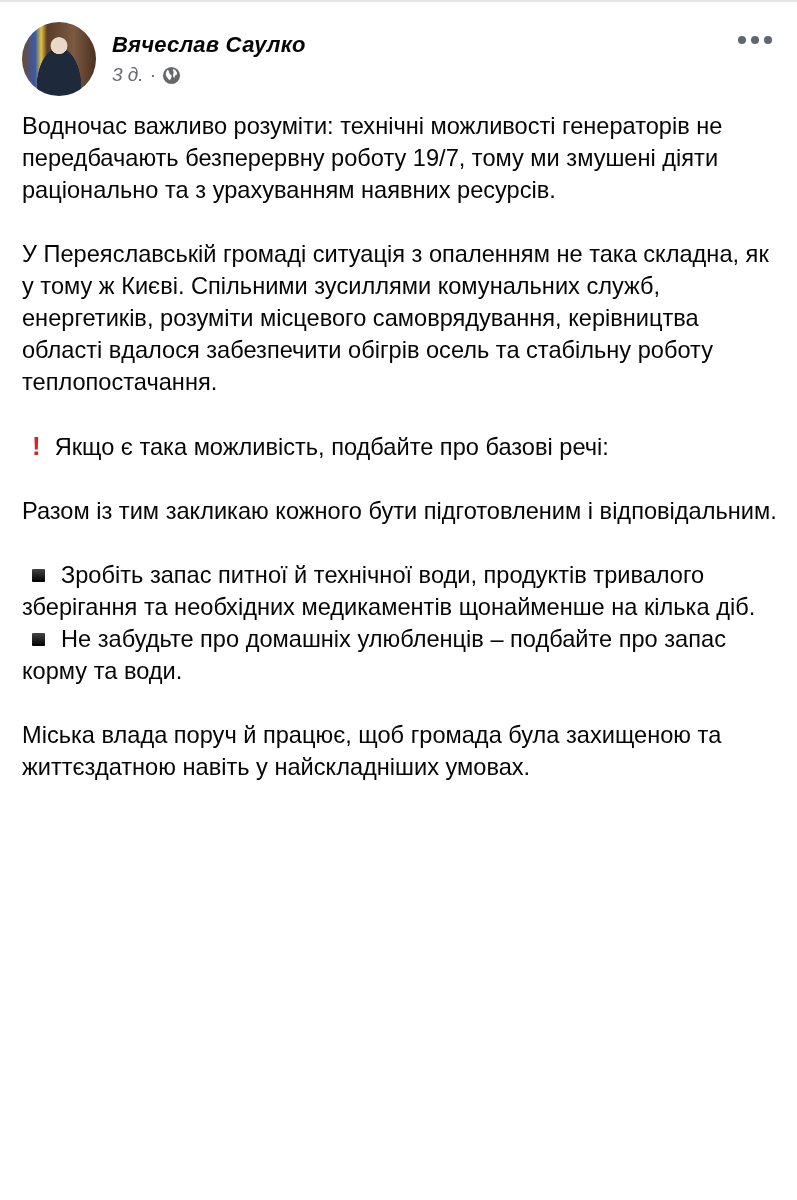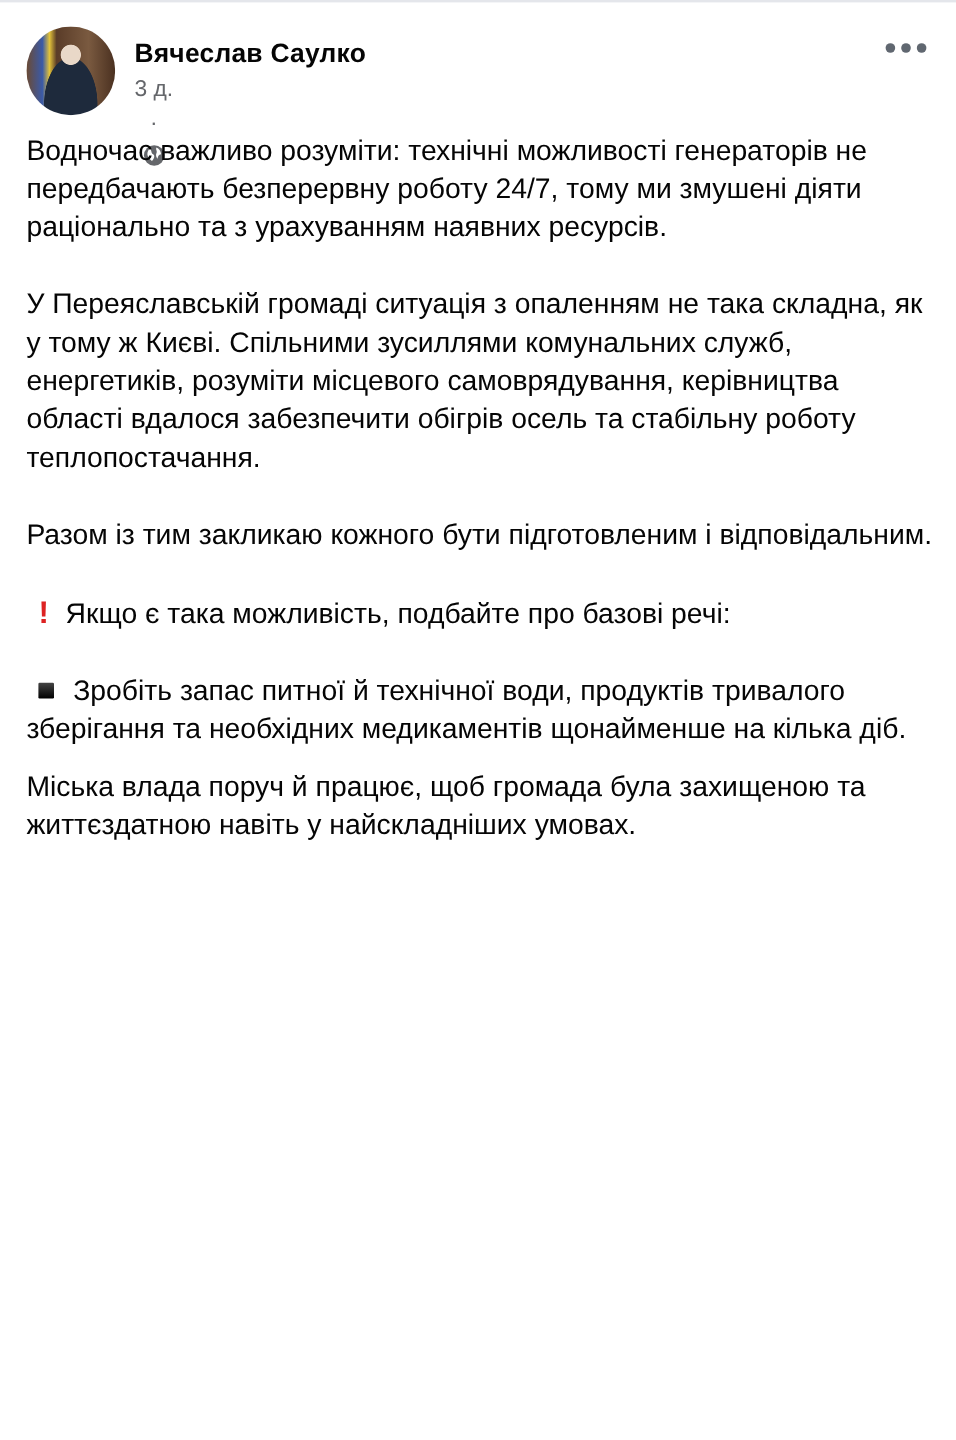--- a/index.html
+++ b/index.html
@@ -1,28 +1,28 @@
 <!DOCTYPE html>
 <html><head>
 <meta charset="utf-8">
 <style>
   html, body { margin:0; padding:0; background:#ffffff; }
   body { width:797px; height:1200px; overflow:hidden; position:relative;
          font-family:"Liberation Sans", sans-serif; color:#050505; }
   .topline { position:absolute; left:0; top:0; width:797px; height:2px; background:#e4e6eb; }
-  .header { position:absolute; left:22px; top:22px; width:760px; height:76px; }
+  .header { position:absolute; left:22px; top:22px; width:760px; height:76px;font-style:italic; }
   .avatar { position:absolute; left:0; top:0; width:74px; height:74px; border-radius:50%;
             overflow:hidden;
             background: radial-gradient(circle at 50% 32%, #e9d8c8 0 13%, transparent 14%),
                         radial-gradient(ellipse at 50% 88%, #1e2a3c 0 42%, transparent 43%),
                         linear-gradient(90deg, #6b4a32 0%, #3a5aa8 18%, #e2c23a 26%, #5a3c28 34%, #7a5a40 70%, #4a3020 100%); }
   .author { position:absolute; left:90px; top:10px; font-size:22px; font-weight:bold;
             letter-spacing:0.2px; color:#050505; }
   .meta { position:absolute; left:90px; top:42px; font-size:19px; color:#65676b;
-          display:flex; align-items:center; gap:6px;flex-direction:column; }
+          display:flex; align-items:center; gap:6px; }
   .globe { width:19px; height:19px; }
   .more { position:absolute; right:10px; top:14px; display:flex; gap:5px; }
   .more span { width:8px; height:8px; border-radius:50%; background:#606770; display:block; }
   .body { position:absolute; left:22px; top:110px; width:760px; font-size:23.6px;
           line-height:32px; color:#050505; }
   .para { margin:0 0 32px 0; white-space:normal; }
   .para.tight { margin:0; }
   .exc { color:#dd2222; font-weight:bold; font-size:26px; letter-spacing:-2px; margin-right:12px; }
   .exc1 { color:#dd2222; font-weight:bold; font-size:26px; margin:0 14px 0 10px; }
   .sq { display:inline-block; width:13px; height:13px; background:#111; border-radius:1px;
@@ -47,23 +47,24 @@
     </svg>
   </div>
   <div class="more">
     <span></span>
     <span></span>
     <span></span>
   </div>
 </div>
 
 <div class="body">
-  <p class="para">Водночас важливо розуміти: технічні можливості генераторів не передбачають безперервну роботу 24/7, тому ми змушені діяти раціонально та з урахуванням наявних ресурсів.</p>
+  <p class="para">Водночас важливо розуміти: технічні можливості генераторів не передбачають безперервну роботу 19/7, тому ми змушені діяти раціонально та з урахуванням наявних ресурсів.</p>
   <p class="para">У Переяславській громаді ситуація з опаленням не така складна, як у тому ж Києві. Спільними зусиллями комунальних служб, енергетиків, розуміти місцевого самоврядування, керівництва області вдалося забезпечити обігрів осель та стабільну роботу теплопостачання.</p>
-  <p class="para">Разом із тим закликаю кожного бути підготовленим і відповідальним.</p>
   <p class="para">
     <span class="exc1">!</span><span>Якщо є така можливість, подбайте про базові речі:</span>
   </p>
-  <div style="margin-bottom:16px;">
+  <p class="para">Разом із тим закликаю кожного бути підготовленим і відповідальним.</p>
+  <div style="margin-bottom:32px;">
     <p class="para tight"><span class="sq"></span><span>Зробіть запас питної й технічної води, продуктів тривалого зберігання та необхідних медикаментів щонайменше на кілька діб.</span></p>
+    <p class="para tight"><span class="sq"></span><span>Не забудьте про домашніх улюбленців – подбайте про запас корму та води.</span></p>
   </div>
   <p class="para">Міська влада поруч й працює, щоб громада була захищеною та життєздатною навіть у найскладніших умовах.</p>
 </div>
 
 </body></html>

